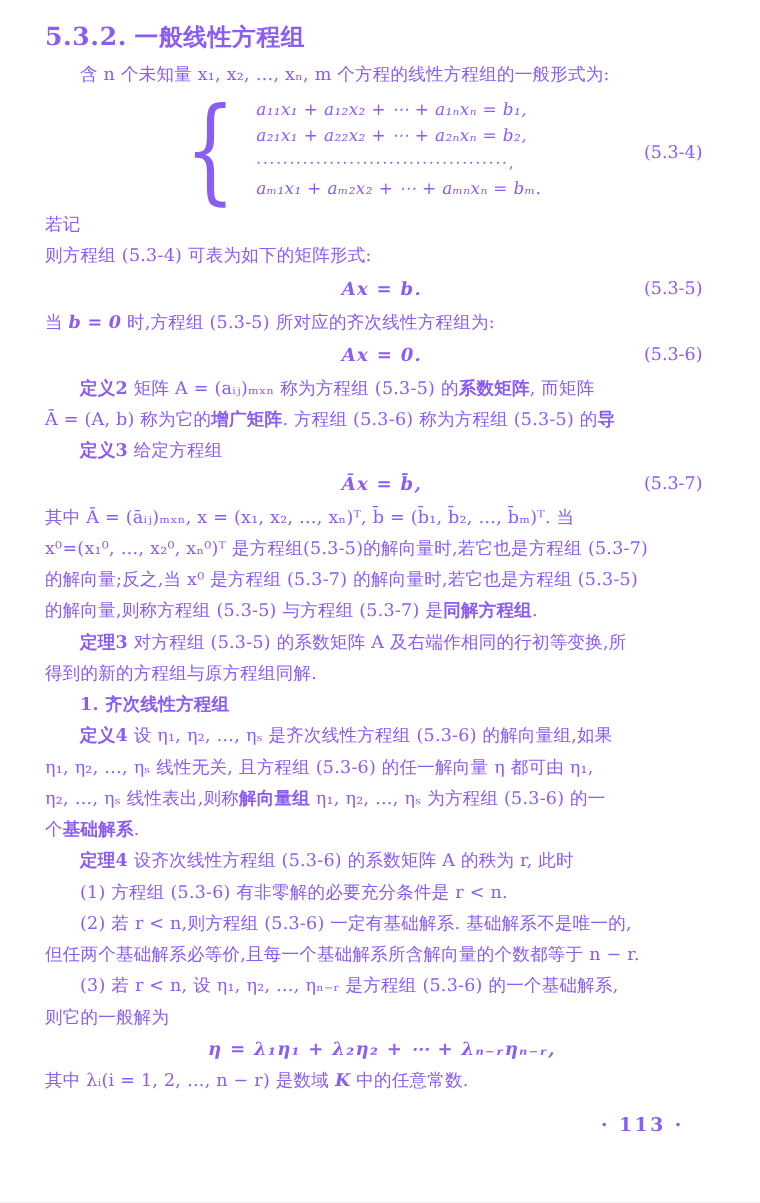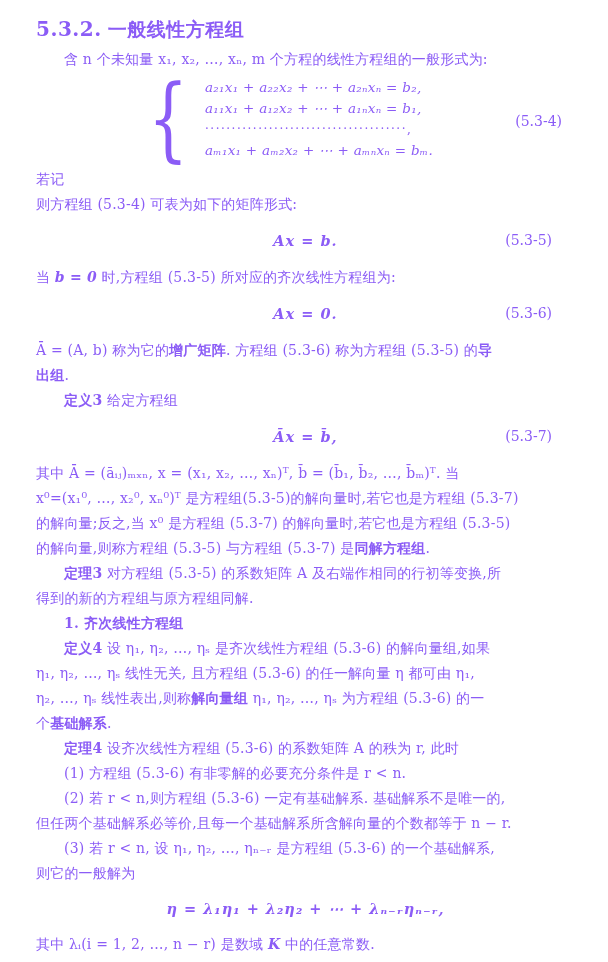--- a/index.html
+++ b/index.html
@@ -44,21 +44,21 @@
     transform:scaleX(0.72) scaleY(1.04);
     transform-origin:left center;
     margin-right:1px;
   }
   .sys-rows{font-size:13.5px;line-height:21px;font-style:italic;letter-spacing:0.3px;}
   .sys-rows .dots{font-style:normal;letter-spacing:1.5px;font-size:12px;}
   .sys .eq-label{top:31px;}
   
   .eqrow{
     position:relative;
-    margin:10px;
+    margin:0;
     text-align:center;
     font-size:14.5px;
     line-height:27px;
     white-space:nowrap;
   }
   .eqrow .eq{font-style:italic;font-weight:600;letter-spacing:1px;}
   .eq-label{
     position:absolute;right:13px;top:0;
     font-style:normal;font-weight:normal;
     font-size:14px;line-height:27px;
@@ -80,44 +80,44 @@
 <div class="page">
 
   <h1 class="title"><span class="num">5.3.2.</span><span>一般线性方程组</span></h1>
 
   <p class="line indent" style="margin-top:5px;"><span>含 n 个未知量 x₁, x₂, …, xₙ, m 个方程的线性方程组的一般形式为:</span></p>
 
   <div class="sys">
     <div class="sys-body">
       <span class="brace">{</span>
       <div class="sys-rows">
+        <div>a₁₁x₁ + a₁₂x₂ + ⋯ + a₁ₙxₙ = b₁,</div>
         <div>a₂₁x₁ + a₂₂x₂ + ⋯ + a₂ₙxₙ = b₂,</div>
-        <div>a₁₁x₁ + a₁₂x₂ + ⋯ + a₁ₙxₙ = b₁,</div>
         <div class="dots">······································,</div>
         <div>aₘ₁x₁ + aₘ₂x₂ + ⋯ + aₘₙxₙ = bₘ.</div>
       </div>
     </div>
     <span class="eq-label">(5.3-4)</span>
   </div>
 
   <p class="line"><span>若记</span></p>
 
 
   <p class="line"><span>则方程组 (5.3-4) 可表为如下的矩阵形式:</span></p>
 
   <p class="eqrow"><span class="eq">Ax = b.</span><span class="eq-label">(5.3-5)</span></p>
 
   <p class="line"><span>当 </span><span class="bi">b = 0</span><span> 时,方程组 (5.3-5) 所对应的齐次线性方程组为:</span></p>
 
   <p class="eqrow"><span class="eq">Ax = 0.</span><span class="eq-label">(5.3-6)</span></p>
 
+  <p class="line indent"><span class="bold">定义2</span><span> 矩阵 A = (aᵢⱼ)ₘₓₙ 称为方程组 (5.3-5) 的</span><span class="bold">系数矩阵</span><span>, 而矩阵</span></p>
 
   <p class="line"><span>Ā = (A, b) 称为它的</span><span class="bold">增广矩阵</span><span>. 方程组 (5.3-6) 称为方程组 (5.3-5) 的</span><span class="bold">导</span></p>
 
-  <p class="line"><span class="bold">出组</span><span>.</span></p>
 
   <p class="line indent"><span class="bold">定义3</span><span> 给定方程组</span></p>
 
   <p class="eqrow"><span class="eq">Āx = b̄,</span><span class="eq-label">(5.3-7)</span></p>
 
   <p class="line"><span>其中 Ā = (āᵢⱼ)ₘₓₙ, x = (x₁, x₂, …, xₙ)ᵀ, b̄ = (b̄₁, b̄₂, …, b̄ₘ)ᵀ.  当</span></p>
   <p class="line"><span>x⁰=(x₁⁰, …, x₂⁰, xₙ⁰)ᵀ 是方程组(5.3-5)的解向量时,若它也是方程组 (5.3-7)</span></p>
   <p class="line"><span>的解向量;反之,当 x⁰ 是方程组 (5.3-7) 的解向量时,若它也是方程组 (5.3-5)</span></p>
   <p class="line"><span>的解向量,则称方程组 (5.3-5) 与方程组 (5.3-7) 是</span><span class="bold">同解方程组</span><span>.</span></p>
 

